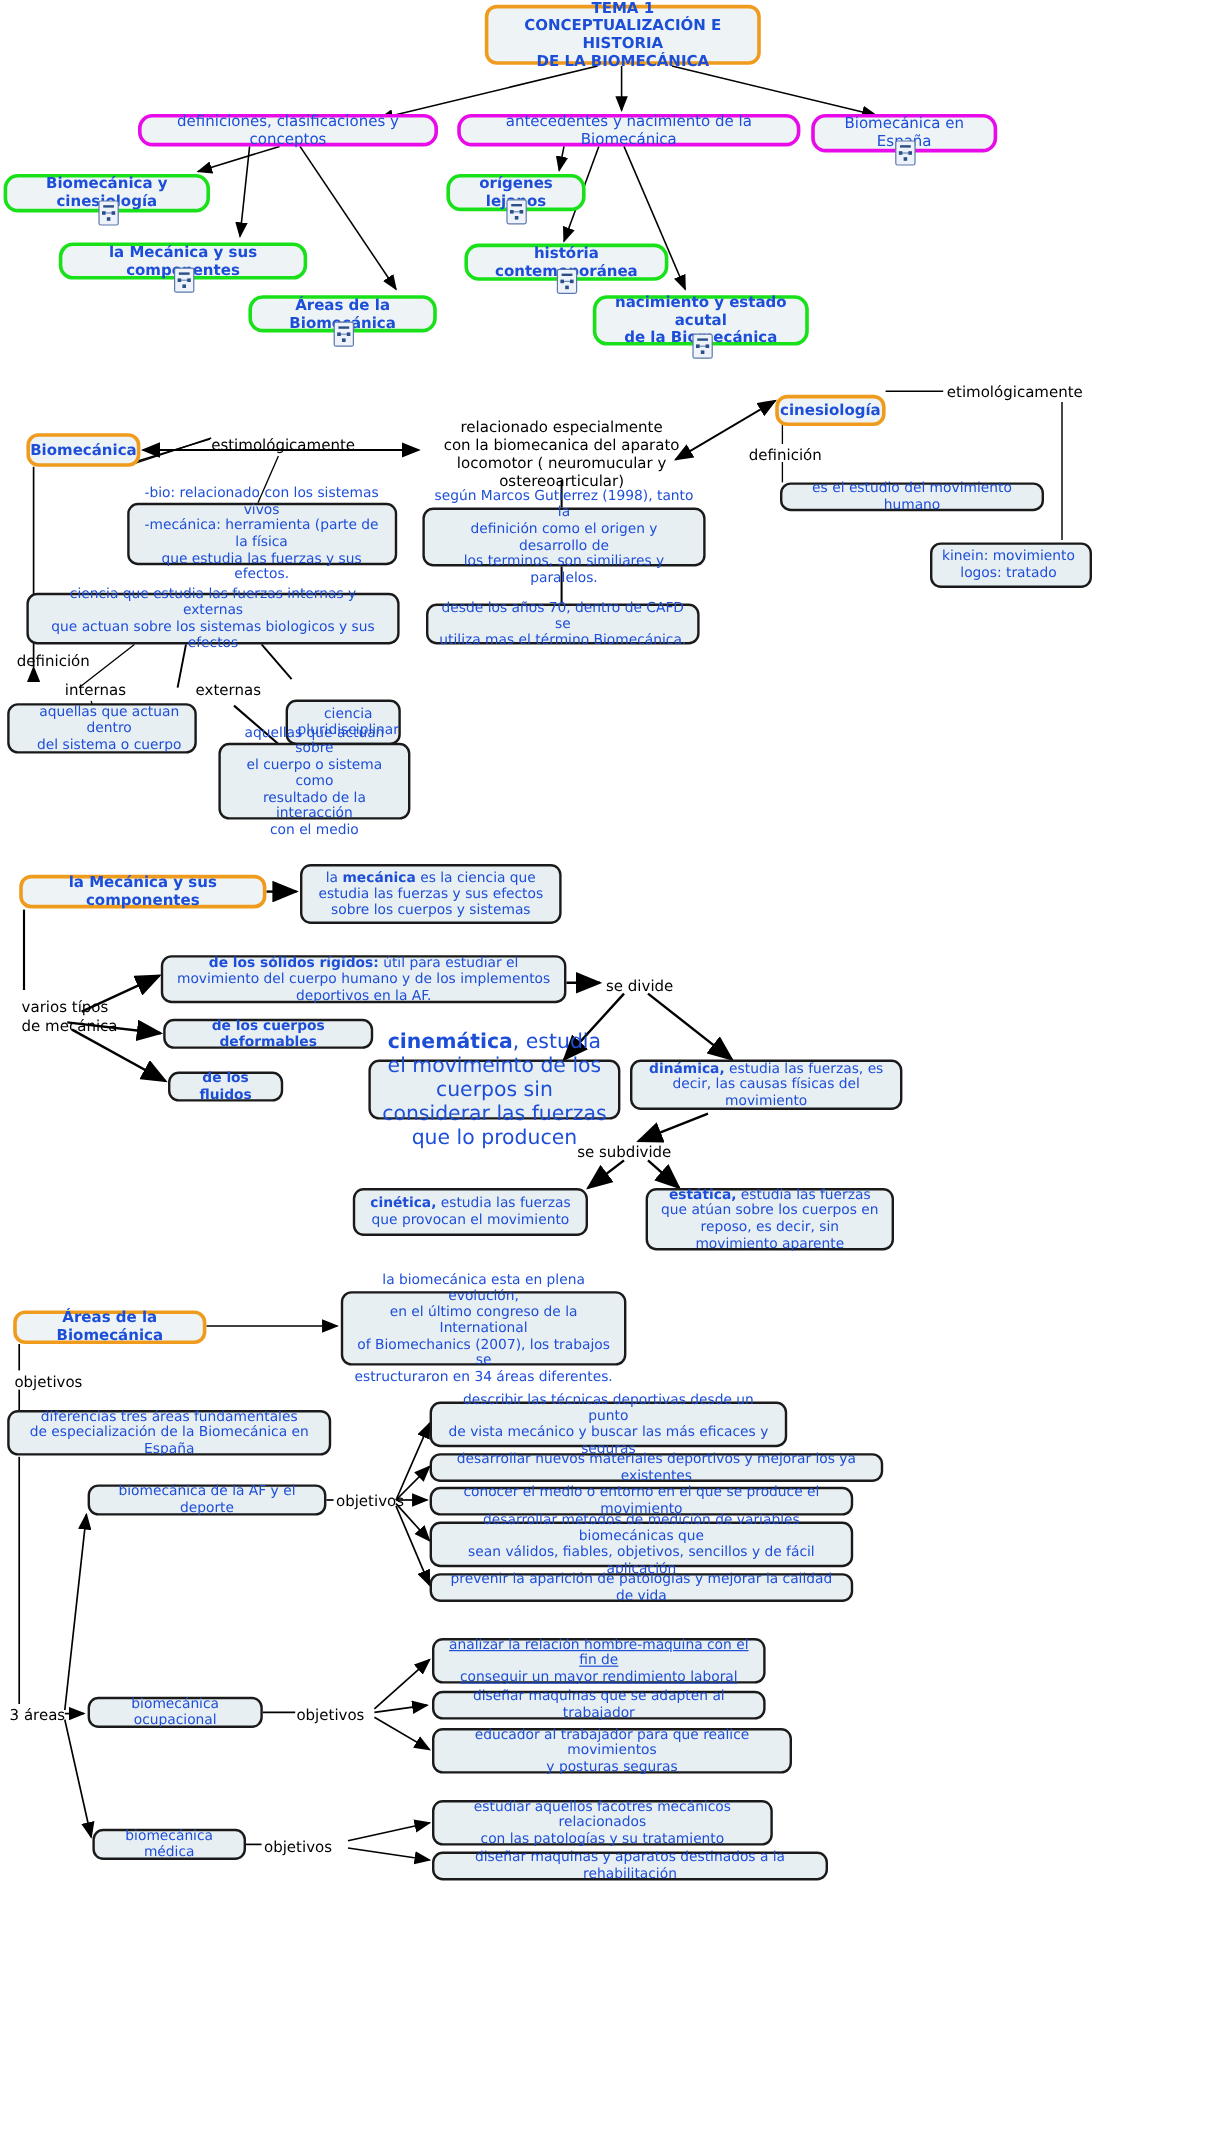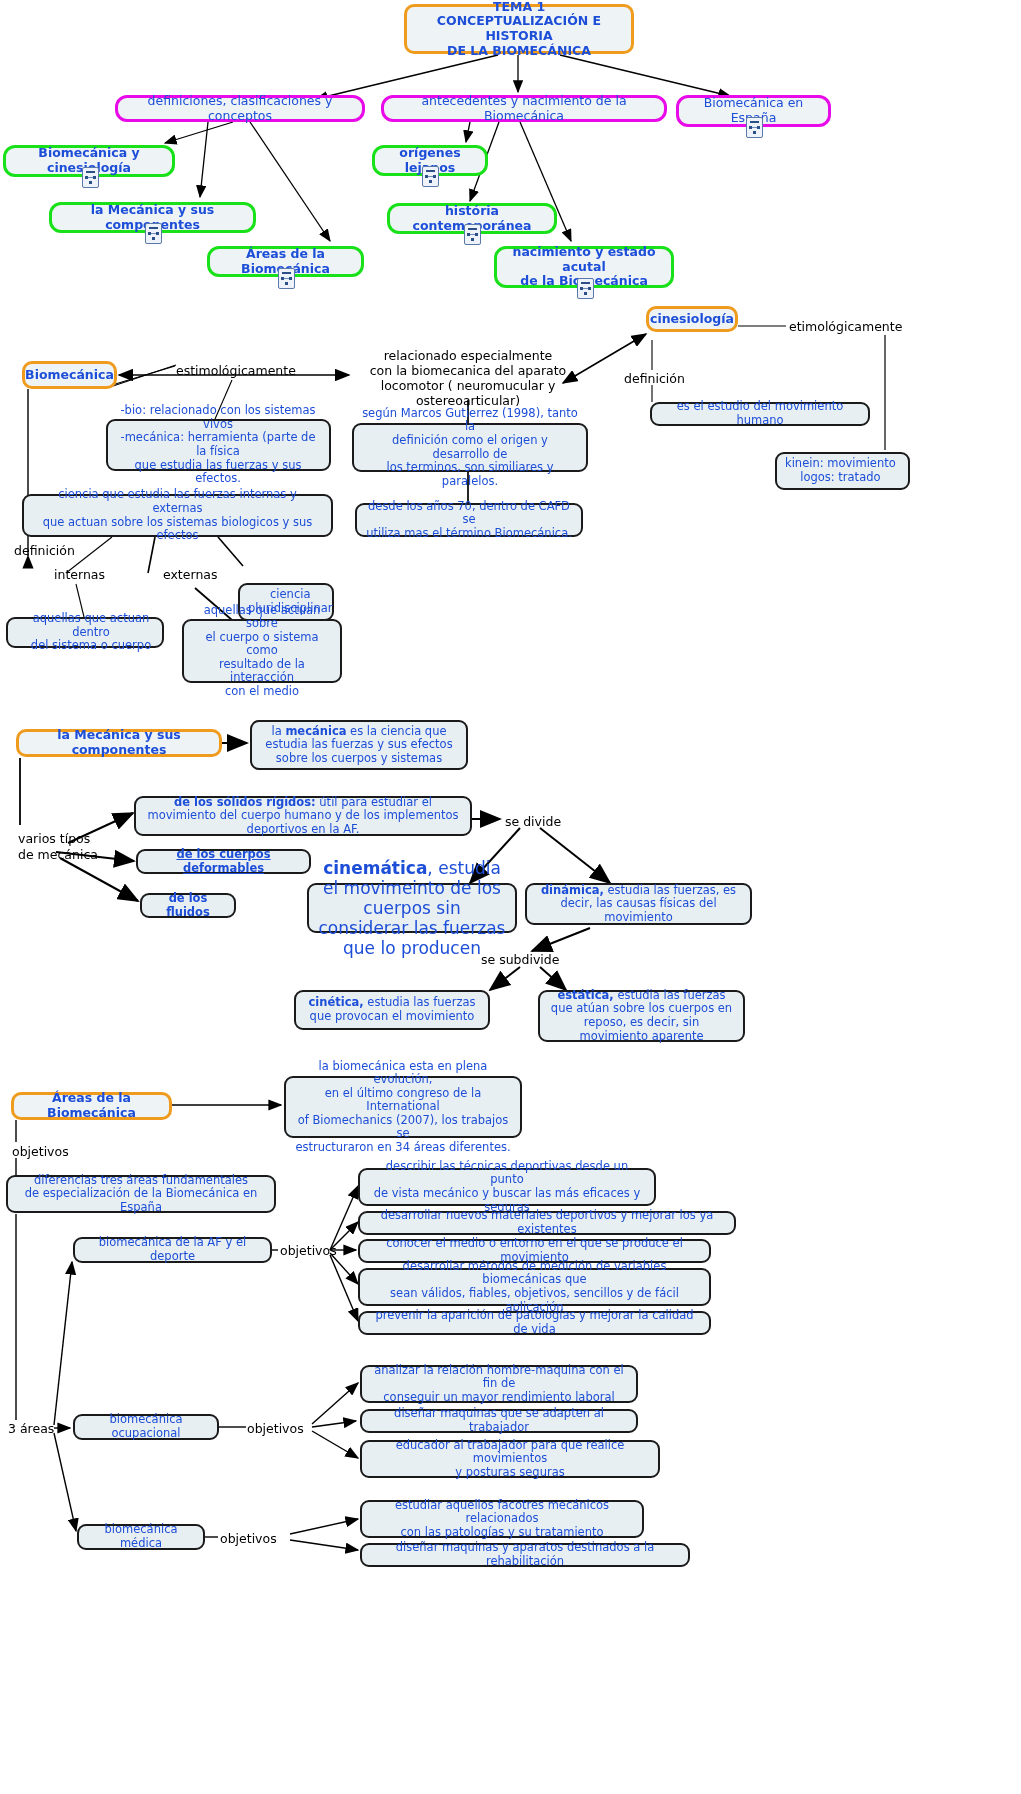--- a/index.html
+++ b/index.html
@@ -182,21 +182,21 @@
 de la Biomecánica</div>
   <span class="miniicon" style="left:577px;top:278px;"></span>
 
   <div class="node orange" style="left:22px;top:361px;width:95px;height:28px;font-size:12.5px;">Biomecánica</div>
 
   <span class="lbl c" style="left:352px;top:348px;width:232px;text-align:center;">relacionado especialmente
 con la biomecanica del aparato
 locomotor ( neuromucular y
 ostereoarticular)</span>
 
-  <div class="node orange" style="left:646px;top:306px;width:92px;height:26px;font-size:12.5px;text-align:center;">cinesiología</div>
+  <div class="node orange" style="left:646px;top:329px;width:92px;height:26px;font-size:12.5px;text-align:center;">cinesiología</div>
 
   <span class="lbl" style="left:789px;top:319px;">etimológicamente</span>
 
   <span class="lbl" style="left:176px;top:363px;">estimológicamente</span>
 
   <div class="node left plain" style="left:106px;top:419px;width:225px;height:52px;font-size:11.5px;white-space:pre-line;padding-left:7px;">-bio: relacionado con los sistemas vivos
 -mecánica: herramienta (parte de la física
 que estudia las fuerzas y sus efectos.</div>
 
   <span class="lbl" style="left:14px;top:543px;">definición</span>
@@ -217,42 +217,42 @@
 
   <div class="node left plain" style="left:22px;top:494px;width:311px;height:43px;font-size:11.5px;white-space:pre-line;padding-left:8px;">ciencia que estudia las fuerzas internas y externas
 que actuan sobre los sistemas biologicos y sus efectos</div>
 
   <span class="lbl" style="left:54px;top:567px;">internas</span>
   <span class="lbl" style="left:163px;top:567px;">externas</span>
 
   <div class="node left plain" style="left:238px;top:563px;width:96px;height:38px;font-size:11.5px;white-space:pre-line;padding-left:8px;margin-top:20px;">ciencia
 pluridisciplinar</div>
 
-  <div class="node left plain" style="left:6px;top:617px;width:158px;height:31px;font-size:11.5px;white-space:pre-line;padding-left:20px;">aquellas que actuan dentro
+  <div class="node left plain" style="left:6px;top:586px;width:158px;height:42px;font-size:11.5px;white-space:pre-line;padding-left:20px;">aquellas que actuan dentro
 del sistema o cuerpo</div>
 
   <div class="node left plain" style="left:182px;top:619px;width:160px;height:64px;font-size:11.5px;white-space:pre-line;padding-left:8px;">aquellas que actuan sobre
 el cuerpo o sistema como
 resultado de la interacción
 con el medio</div>
 
   <div class="node orange" style="left:16px;top:729px;width:206px;height:28px;font-size:12.5px;">la Mecánica y sus componentes</div>
 
   <div class="node left plain" style="left:250px;top:720px;width:218px;height:50px;font-size:11.5px;padding-left:8px;">
     <span><span>la </span><b>mecánica</b><span> es la ciencia que estudia las fuerzas y sus efectos sobre los cuerpos y sistemas</span></span>
   </div>
 
   <span class="lbl" style="left:18px;top:831px;white-space:pre-line;line-height:1.25;">varios típos
 de mecánica</span>
 
   <div class="node left plain" style="left:134px;top:796px;width:338px;height:40px;font-size:11.5px;padding-left:8px;">
     <span><b>de los sólidos rígidos:</b><span> útil para estudiar el movimiento del cuerpo humano y de los implementos deportivos en la AF.</span></span>
   </div>
 
-  <div class="node left plain bold" style="left:136px;top:849px;width:175px;height:25px;font-size:11.5px;padding-left:8px;text-decoration:underline;">de los cuerpos deformables</div>
+  <div class="node left plain bold" style="left:136px;top:849px;width:175px;height:25px;font-size:11.5px;padding-left:8px;">de los cuerpos deformables</div>
 
   <div class="node left plain bold" style="left:140px;top:893px;width:96px;height:25px;font-size:11.5px;padding-left:8px;">de los fluidos</div>
 
   <span class="lbl" style="left:505px;top:814px;">se divide</span>
 
   <div class="node left plain" style="left:307px;top:883px;width:210px;height:50px;font-size:17px;padding-left:8px;">
     <span><b>cinemática</b><span>, estudia el movimeinto de los cuerpos sin considerar las fuerzas que lo producen</span></span>
   </div>
 
   <div class="node left plain" style="left:525px;top:883px;width:227px;height:42px;font-size:11.5px;padding-left:8px;">
@@ -292,21 +292,21 @@
   <div class="node left plain" style="left:358px;top:1211px;width:378px;height:24px;font-size:11.5px;padding-left:8px;">desarrollar nuevos materiales deportivos y mejorar los ya existentes</div>
   <div class="node left plain" style="left:358px;top:1239px;width:353px;height:24px;font-size:11.5px;padding-left:8px;">conocer el medio o entorno en el que se produce el movimiento</div>
   <div class="node left plain" style="left:358px;top:1268px;width:353px;height:38px;font-size:11.5px;white-space:pre-line;padding-left:8px;">desarrollar métodos de medición de variables biomecánicas que
 sean válidos, fiables, objetivos, sencillos y de fácil aplicación</div>
   <div class="node left plain" style="left:358px;top:1311px;width:353px;height:24px;font-size:11.5px;padding-left:8px;">prevenir la aparición de patologías y mejorar la calidad de vida</div>
 
   <div class="node left plain" style="left:73px;top:1414px;width:146px;height:26px;font-size:11.5px;padding-left:8px;">biomecánica ocupacional</div>
 
   <span class="lbl" style="left:247px;top:1421px;">objetivos</span>
 
-  <div class="node left plain" style="left:360px;top:1365px;width:278px;height:38px;font-size:11.5px;white-space:pre-line;padding-left:8px;">analizar la relación hombre-maquina con el fin de
+  <div class="node left plain" style="left:360px;top:1365px;width:278px;height:38px;font-size:11.5px;white-space:pre-line;padding-left:8px;text-decoration:underline;">analizar la relación hombre-maquina con el fin de
 conseguir un mayor rendimiento laboral</div>
   <div class="node left plain" style="left:360px;top:1409px;width:278px;height:24px;font-size:11.5px;padding-left:8px;">diseñar maquinas que se adapten al trabajador</div>
   <div class="node left plain" style="left:360px;top:1440px;width:300px;height:38px;font-size:11.5px;white-space:pre-line;padding-left:8px;">educador al trabajador para que realice movimientos
 y posturas seguras</div>
 
   <div class="node left plain" style="left:77px;top:1524px;width:128px;height:26px;font-size:11.5px;padding-left:8px;">biomecánica médica</div>
 
   <span class="lbl" style="left:220px;top:1531px;">objetivos</span>
 
   <div class="node left plain" style="left:360px;top:1543px;width:330px;height:24px;font-size:11.5px;padding-left:8px;">diseñar maquinas y aparatos destinados a la rehabilitación</div>

